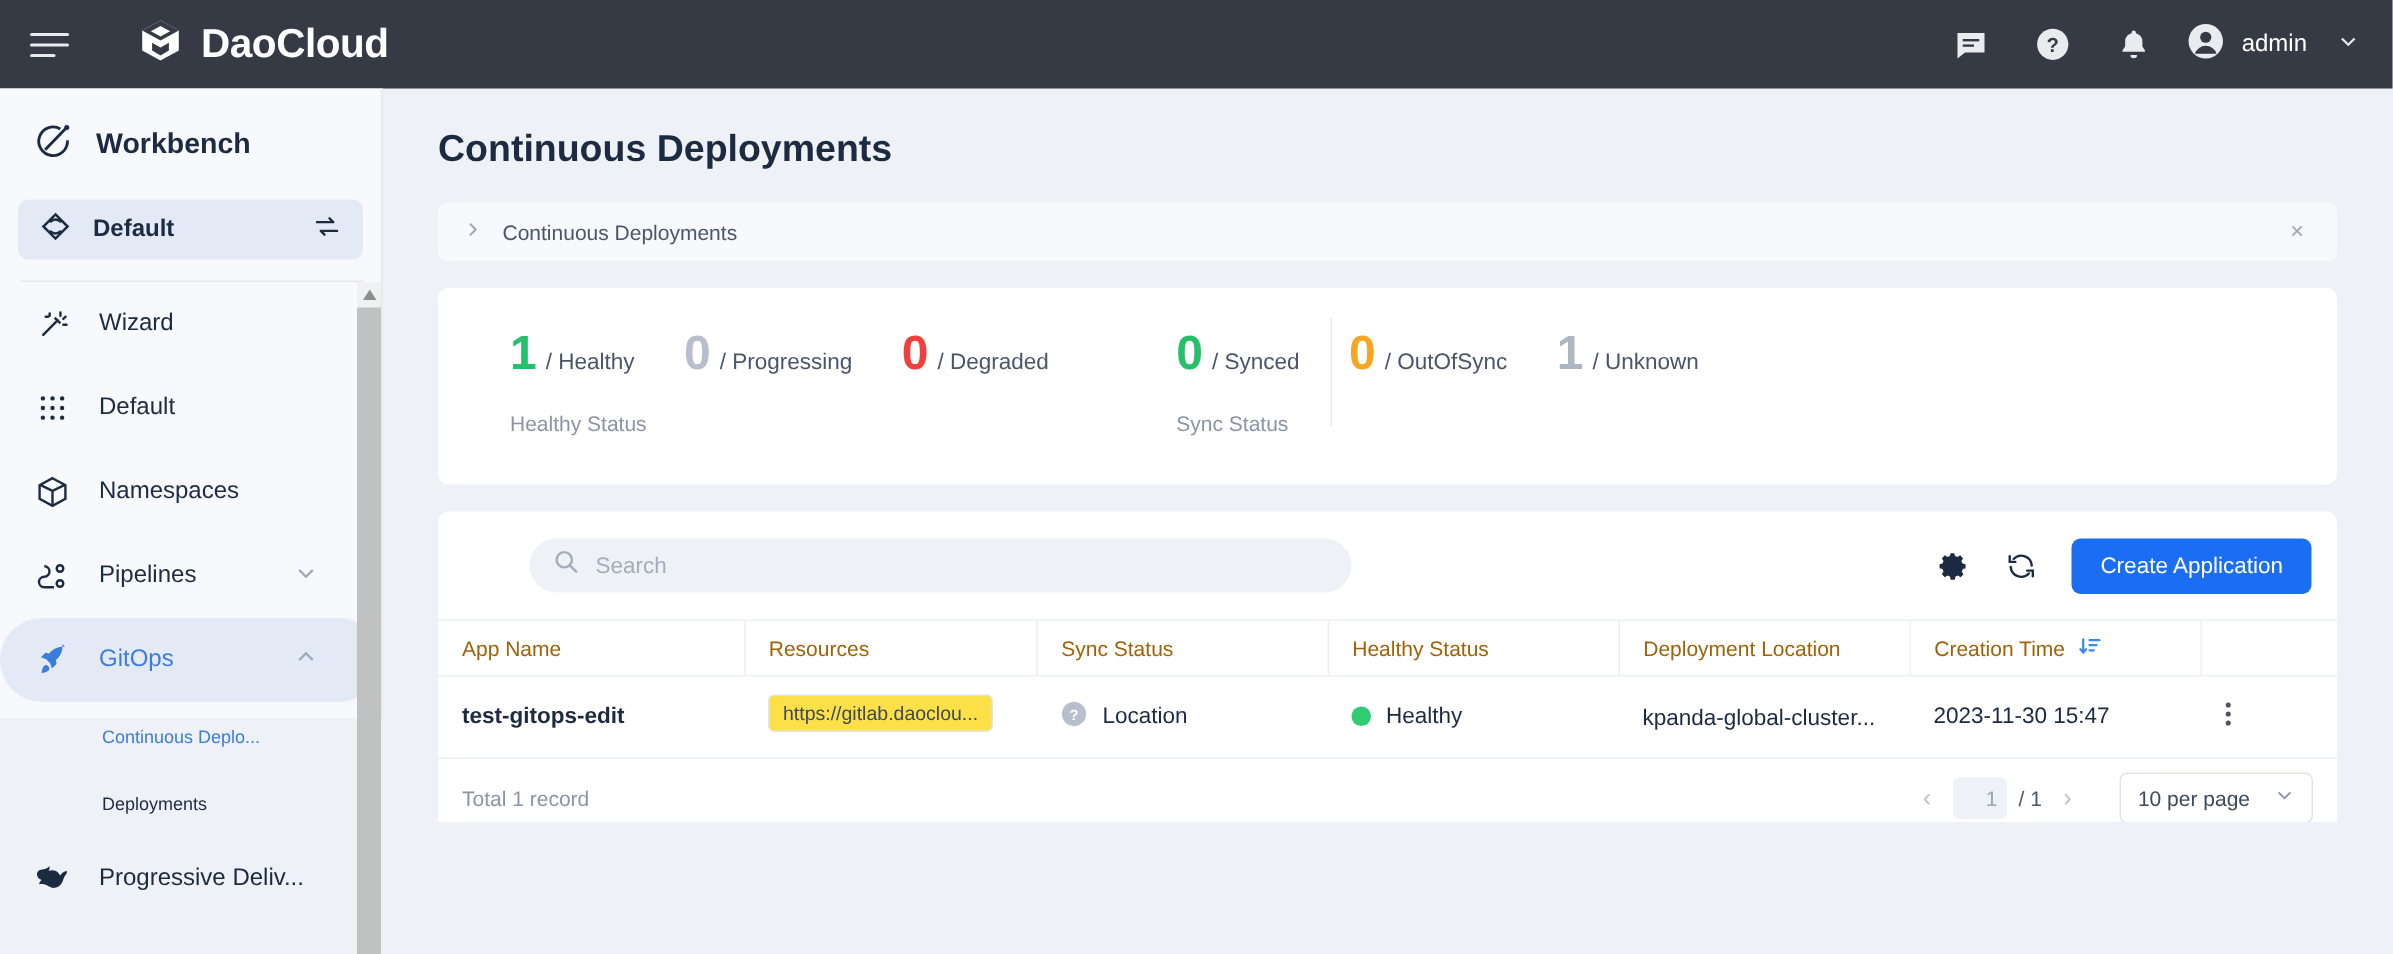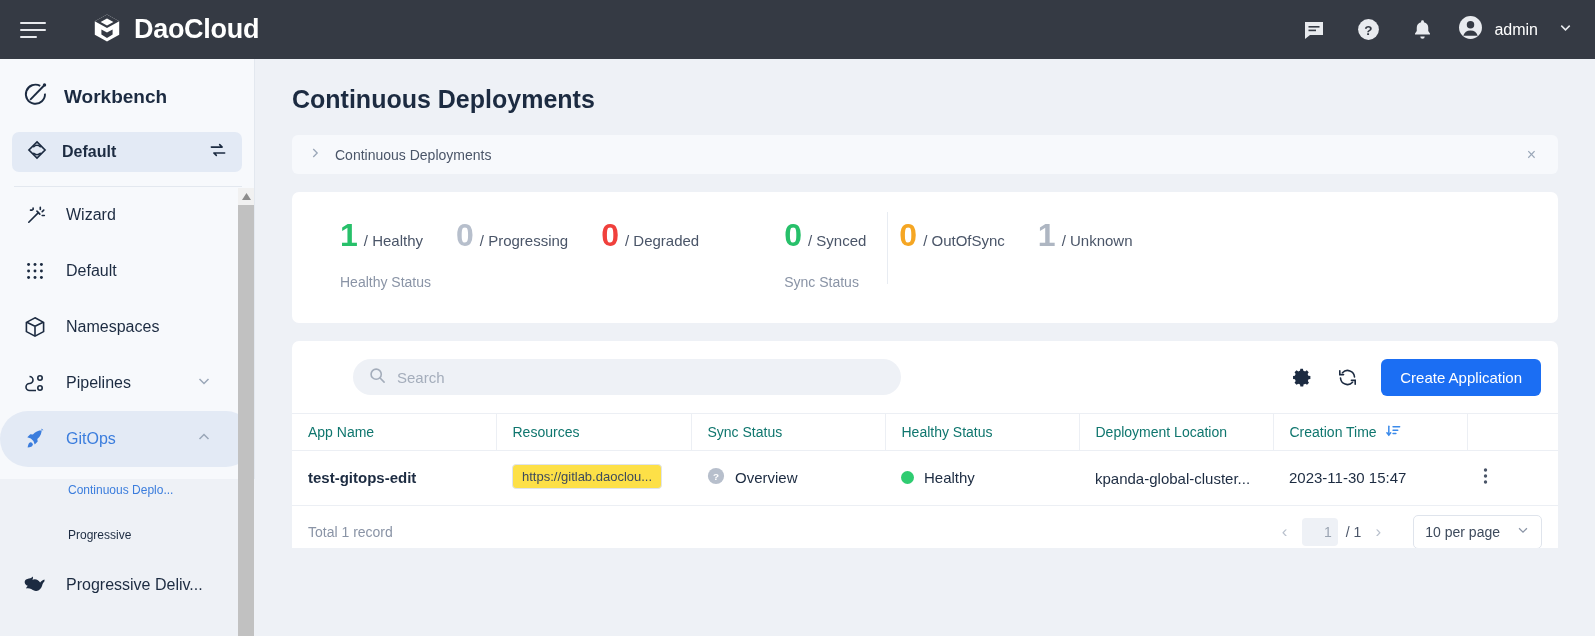--- a/index.html
+++ b/index.html
@@ -109,21 +109,21 @@
   .tb-ico { cursor:pointer; display:flex; align-items:center; justify-content:center; width:22px; height:22px; }
   .btn-primary {
     background:#1b6ef3; color:#fff; border:none; border-radius:6px;
     height:37px; padding:0 19px; font-size:15px; cursor:pointer;
     font-family:"Liberation Sans", sans-serif;
   }
 
   
   table { width:100%; border-collapse:collapse; }
   thead th {
-    text-align:left; font-size:14px; font-weight:400; color:#0f766e;
+    text-align:left; font-size:14px; font-weight:400; color:#a16207;
     height:37px; padding:0 0 0 16px; border-top:1px solid #eceff4;
     border-left:1px solid #eceff4; white-space:nowrap;
   }
   thead th:first-child { border-left:none; }
   tbody td {
     height:54px; font-size:15px; color:#1c2b41; padding:0 0 0 16px;
     border-top:1px solid #eceff4; vertical-align:middle;
   }
   .app-name { font-weight:700; }
   .chip {
@@ -315,21 +315,21 @@
         <svg width="16" height="16" viewBox="0 0 16 16" fill="none" stroke="#9aa7b8" stroke-width="1.5">
           <path d="M3.5 10 L8 5.5 L12.5 10"></path>
         </svg>
       </span>
     </div>
 
     <div class="sub-item sel">
       <span>Continuous Deplo...</span>
     </div>
     <div class="sub-item">
-      <span>Progressive</span>
+      <span>Deployments</span>
     </div>
 
     <div class="nav-item">
       <span class="ico">
         <svg width="24" height="24" viewBox="0 0 24 24" fill="#1c2b41">
           <path d="M21.5 6.5c-2 .4-3.2 1.6-4.4 3.1-1.1-2.1-3-3.4-5.4-3.4-.9 0-1.6.2-2.3.5.6-1 .8-2 .6-3.2-1.5 1.6-3.6 2-5.6 2.4C2.2 6.4 1.3 8 1.8 9.9c.4 1.5 1.6 2.4 3 2.8-.9.7-1.5 1.6-1.8 2.8 2-.5 3.6-.2 5.2.6 1.7.9 3.2 2 5.2 1.8 2.9-.3 4.8-2.4 5.6-5 .5-1.8 1.3-3.4 2.5-4.6z"></path>
         </svg>
       </span>
       <span class="lbl">Progressive Deliv...</span>
     </div>
@@ -463,21 +463,21 @@
             <span class="chip">https://gitlab.daoclou...</span>
           </td>
           <td>
             <span class="cell-flex">
               <span>
                 <svg width="18" height="18" viewBox="0 0 20 20">
                   <circle cx="10" cy="10" r="9" fill="#b7bfcc"></circle>
                   <text x="10" y="14.4" font-size="11" font-weight="700" text-anchor="middle" fill="#fff" font-family="Liberation Sans, sans-serif">?</text>
                 </svg>
               </span>
-              <span>Overview</span>
+              <span>Location</span>
             </span>
           </td>
           <td>
             <span class="cell-flex">
               <span class="dot" style="background:#2fcc71"></span>
               <span>Healthy</span>
             </span>
           </td>
           <td>
             <span class="ellip">kpanda-global-cluster...</span>

